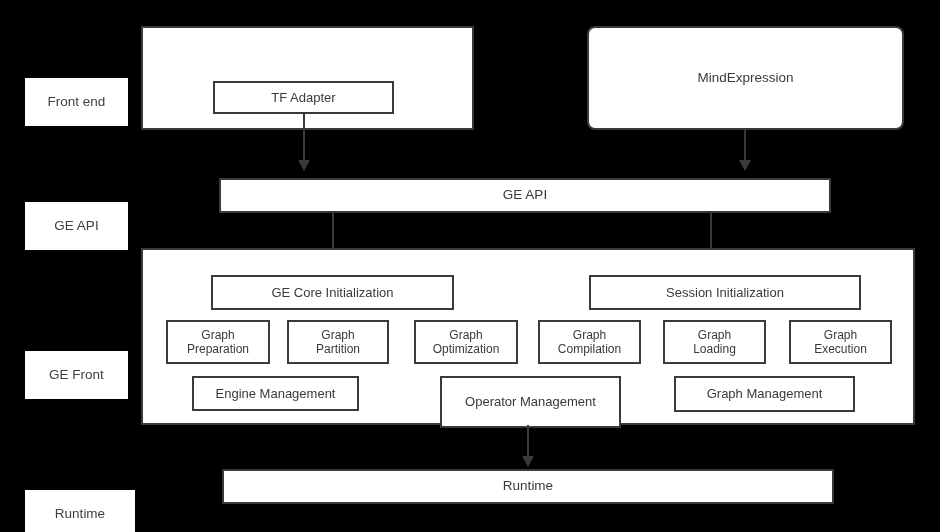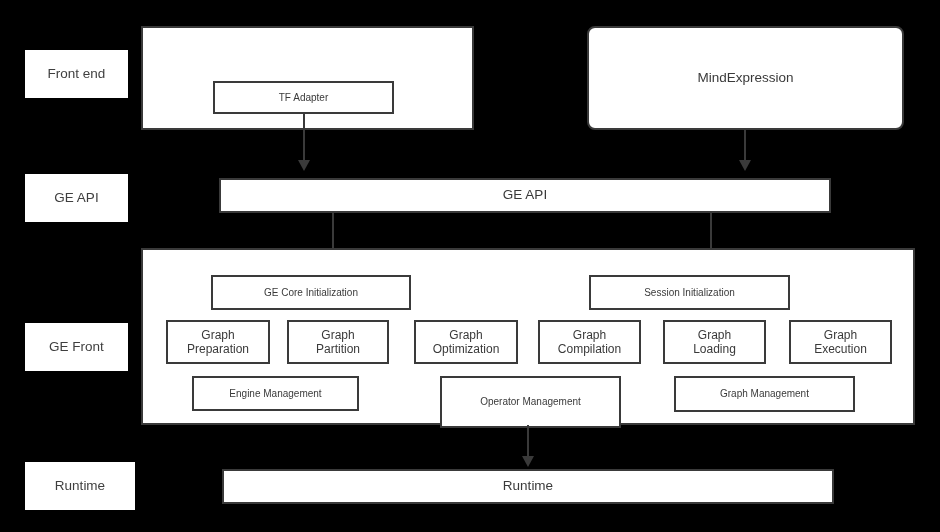--- a/index.html
+++ b/index.html
@@ -34,37 +34,38 @@
     border: 2px solid #3a3a3a;
   }
   .plain {
     border: none;
   }
 
   
   .stage-label {
     font-size: 13.5px;
     color: #3f3f3f;
+    margin-top: 28px;
   }
 
   
   .frontend-box {
     align-items: center;
     padding-top: 45px;
     font-size: 13.5px;
   }
   .frontend-box.centered {
     align-items: center;
     padding-top: 0;
     border-radius: 8px;
   }
 
   
   .node {
-    font-size: 10px;
+    font-size: 13px;
     text-align: center;
   }
   .node-sm {
     font-size: 12px;
   }
   .bar {
     font-size: 13.5px;
   }
 
   
@@ -120,23 +121,23 @@
   <div class="box bordered bar" style="left:219px; top:178px; width:612px; height:35px;">GE API</div>
 
   <div class="vline" style="left:332px; top:213px; height:48px;"></div>
   <div class="arrowhead" style="left:327px; top:259px;"></div>
 
   <div class="vline" style="left:710px; top:213px; height:48px;"></div>
   <div class="arrowhead" style="left:705px; top:259px;"></div>
 
   <div class="ge-core-container" style="position:absolute; left:141px; top:248px; width:774px; height:177px; box-sizing:border-box;"></div>
 
-  <div class="box bordered node" style="left:211px; top:275px; width:200px; height:35px;">GE Core Initialization</div>
+  <div class="box bordered node" style="left:211px; top:275px; width:243px; height:35px;">GE Core Initialization</div>
 
-  <div class="box bordered node" style="left:589px; top:275px; width:201px; height:35px;">Session Initialization</div>
+  <div class="box bordered node" style="left:589px; top:275px; width:272px; height:35px;">Session Initialization</div>
 
   <div class="box bordered node-sm" style="left:166px; top:320px; width:104px; height:44px;">Graph
 Preparation</div>
 
   <div class="box bordered node-sm" style="left:287px; top:320px; width:102px; height:44px;">Graph
 Partition</div>
 
   <div class="box bordered node-sm" style="left:414px; top:320px; width:104px; height:44px;">Graph
 Optimization</div>
 

